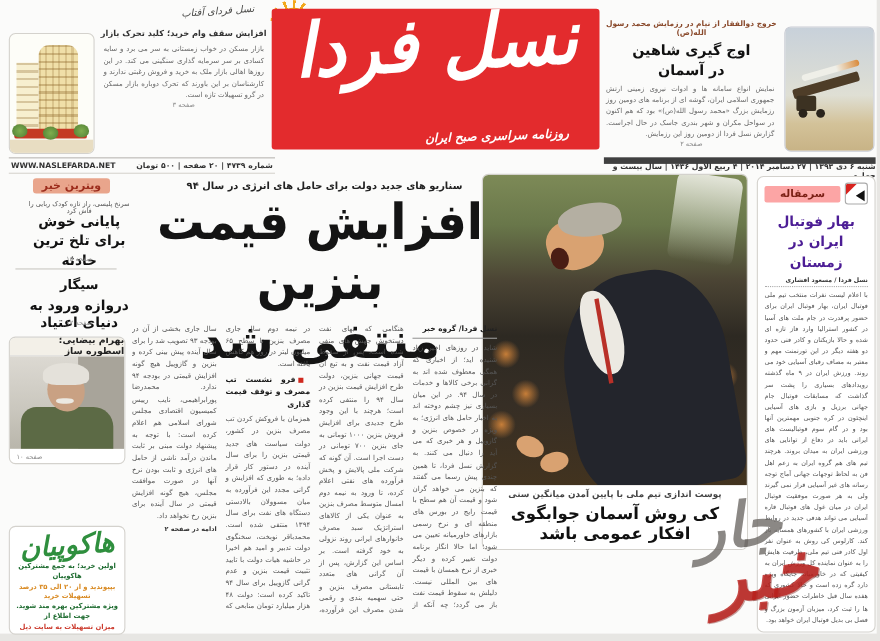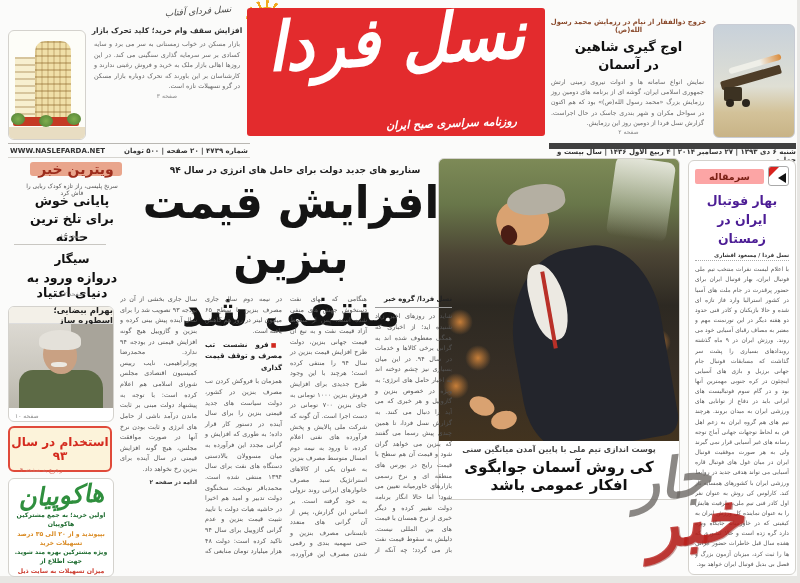--- a/index.html
+++ b/index.html
@@ -50,22 +50,22 @@
   .tr-wheel{position:absolute;width:8px;height:8px;border-radius:50%;background:#2a241c;}
   .tr-text{position:absolute;right:88px;left:0;top:0;}
   .tr-kicker{font-size:6.8px;color:#8a4a2c;margin-top:2px;}
   .tr-title{font-size:13px;line-height:1.35;color:#111;margin-top:4px;}
   .tr-body{font-size:6.3px;line-height:1.62;color:#666;padding:4px 4px 0 2px;}
 
   .dateline{left:549px;top:143px;width:247px;height:13px;border-top:6px solid #404040;
     font-size:7px;color:#333;display:flex;align-items:center;justify-content:center;}
 
   
-  .vitrine-label{left:30px;top:162px;width:92px;height:14px;background:#e9a58c;border-radius:3px;color:#9c2c1c;
-    font-size:14px;display:flex;align-items:center;justify-content:center;}
+  .vitrine-label{left:30px;top:162px;width:70px;height:14px;background:#e9a58c;border-radius:3px;color:#9c2c1c;
+    font-size:10px;display:flex;align-items:center;justify-content:center;}
   .lr{left:20px;width:104px;}
   .lr-kicker{top:182px;font-size:6px;color:#555;width:104px;}
   .lr-title1{top:192px;font-size:12.5px;line-height:1.45;color:#111;width:104px;}
   .lr-ref1{top:232px;width:104px;}
   .lr-div{left:14px;top:244px;width:92px;border-top:1px solid #c9c7c2;}
   .lr-title2a{top:252px;font-size:12px;color:#111;width:104px;}
   .lr-title2b{top:270px;font-size:12.5px;color:#111;width:104px;}
   .lr-ref2{top:290px;width:104px;}
 
   .beyzai-box{left:8px;top:306px;width:104px;height:114px;overflow:hidden;}
@@ -211,24 +211,20 @@
       <div class="beyzai-photo">
         <div class="bz-bg"></div>
         <div class="bz-body"></div>
         <div class="bz-head"></div>
         <div class="bz-hair"></div>
         <div class="bz-must"></div>
       </div>
       <div class="beyzai-ref tiny">صفحه ۱۰</div>
     </div>
 
-    <div class="abs employ-box c">
-      <div class="employ-title b">استخدام در سال ۹۳</div>
-      <div class="employ-ref">رجوع به صفحه ۴</div>
-    </div>
 
     <div class="abs box ad-box c">
       <div class="ad-logo b">هاکوپیان</div>
       <div class="ad-l1 b">اولین خرید؛ به جمع مشترکین هاکوپیان</div>
       <div class="ad-l2 b">بپیوندید و از ۲۰ الی ۳۵ درصد تسهیلات خرید</div>
       <div class="ad-l1 b">ویژه مشترکین بهره مند شوید. جهت اطلاع از</div>
       <div class="ad-l4 b">میزان تسهیلات به سایت ذیل</div>
 
     </div>
 

